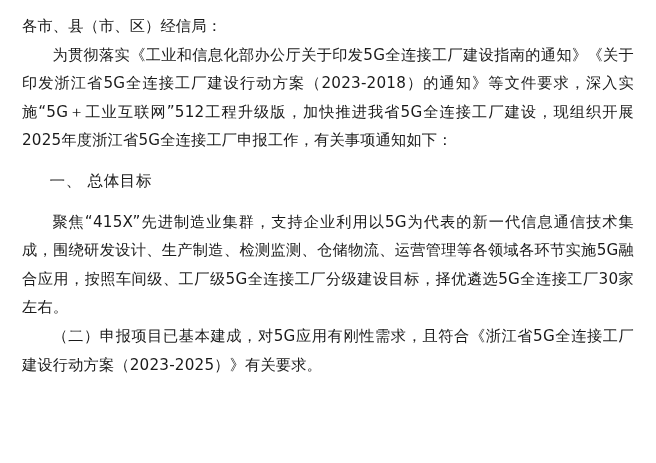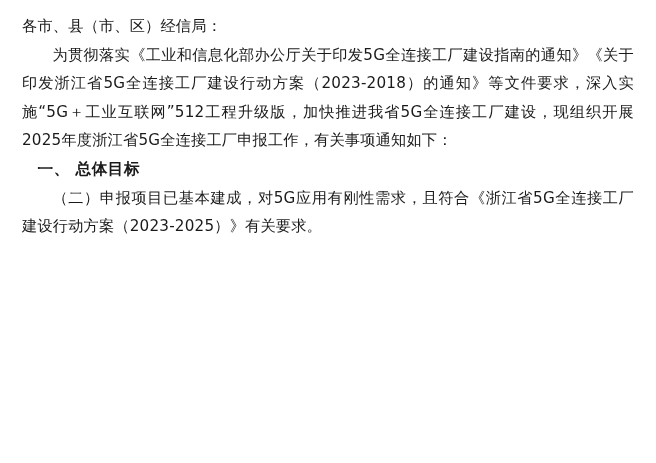--- a/index.html
+++ b/index.html
@@ -27,40 +27,41 @@
     text-justify: inter-ideograph;
     letter-spacing: 0.2px;
     margin: 0;
   }
   .indent2 {
     text-indent: 2em;
   }
   .heading {
     font-size: 15.6px;
     line-height: 28.6px;
-    font-weight: bold;
-    margin: 0;
+    font-weight: normal;
+    margin: 12px;
     letter-spacing: 0.6px;
   }
   .heading .hnum {
     margin-right: 0.35em;
   }
   .heading-indent {
     text-indent: 1em;
   }
 </style>
 </head>
 <body>
 
 <div class="page">
 
   <p class="para">各市、县（市、区）经信局：</p>
 
   <p class="para indent2">为贯彻落实《工业和信息化部办公厅关于印发5G全连接工厂建设指南的通知》《关于印发浙江省5G全连接工厂建设行动方案（2023-2018）的通知》等文件要求，深入实施“5G＋工业互联网”512工程升级版，加快推进我省5G全连接工厂建设，现组织开展2025年度浙江省5G全连接工厂申报工作，有关事项通知如下：</p>
 
   <p class="heading heading-indent"><span class="hnum">一、</span><span>总体目标</span></p>
 
+  <p class="para indent2">聚焦“415X”先进制造业集群，支持企业利用以5G为代表的新一代信息通信技术集成，围绕研发设计、生产制造、检测监测、仓储物流、运营管理等各领域各环节实施5G融合应用，按照车间级、工厂级5G全连接工厂分级建设目标，择优遴选5G全连接工厂30家左右。</p>
 
 
 
   <p class="para indent2">（二）申报项目已基本建成，对5G应用有刚性需求，且符合《浙江省5G全连接工厂建设行动方案（2023-2025）》有关要求。</p>
 
 </div>
 
 </body></html>

